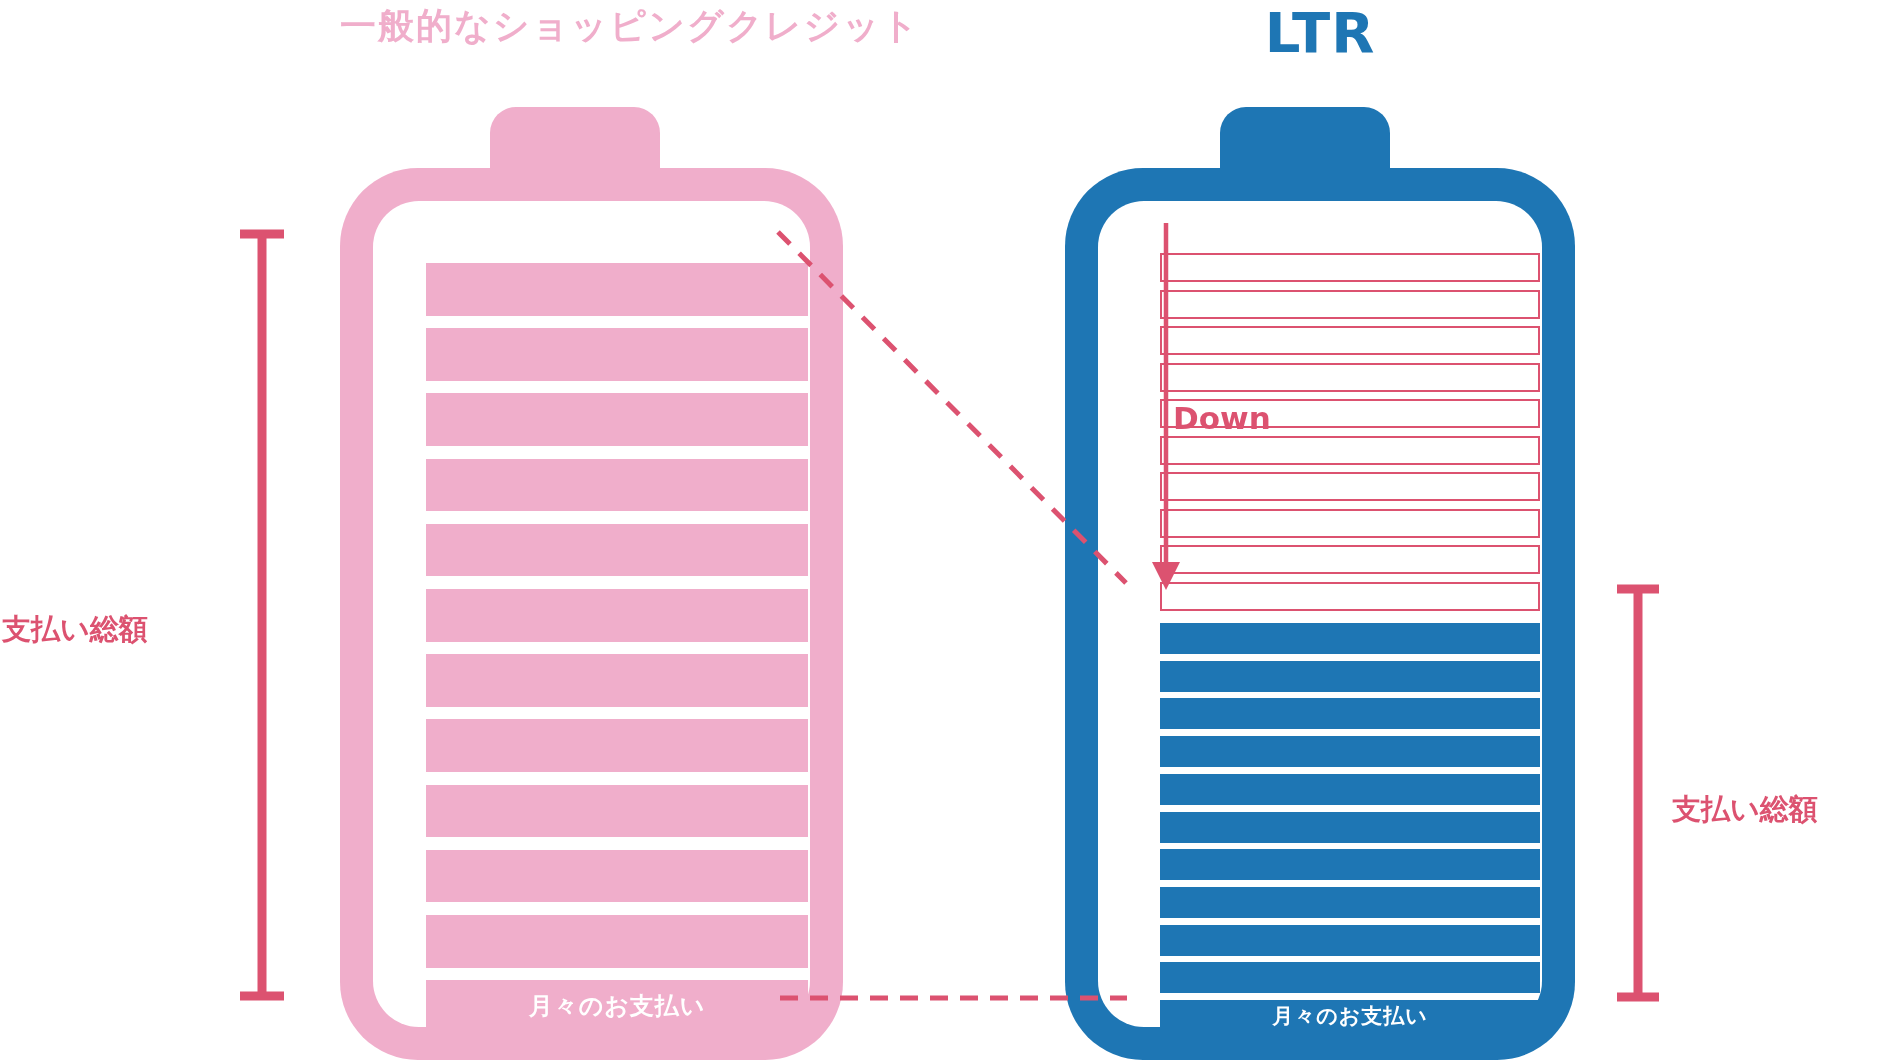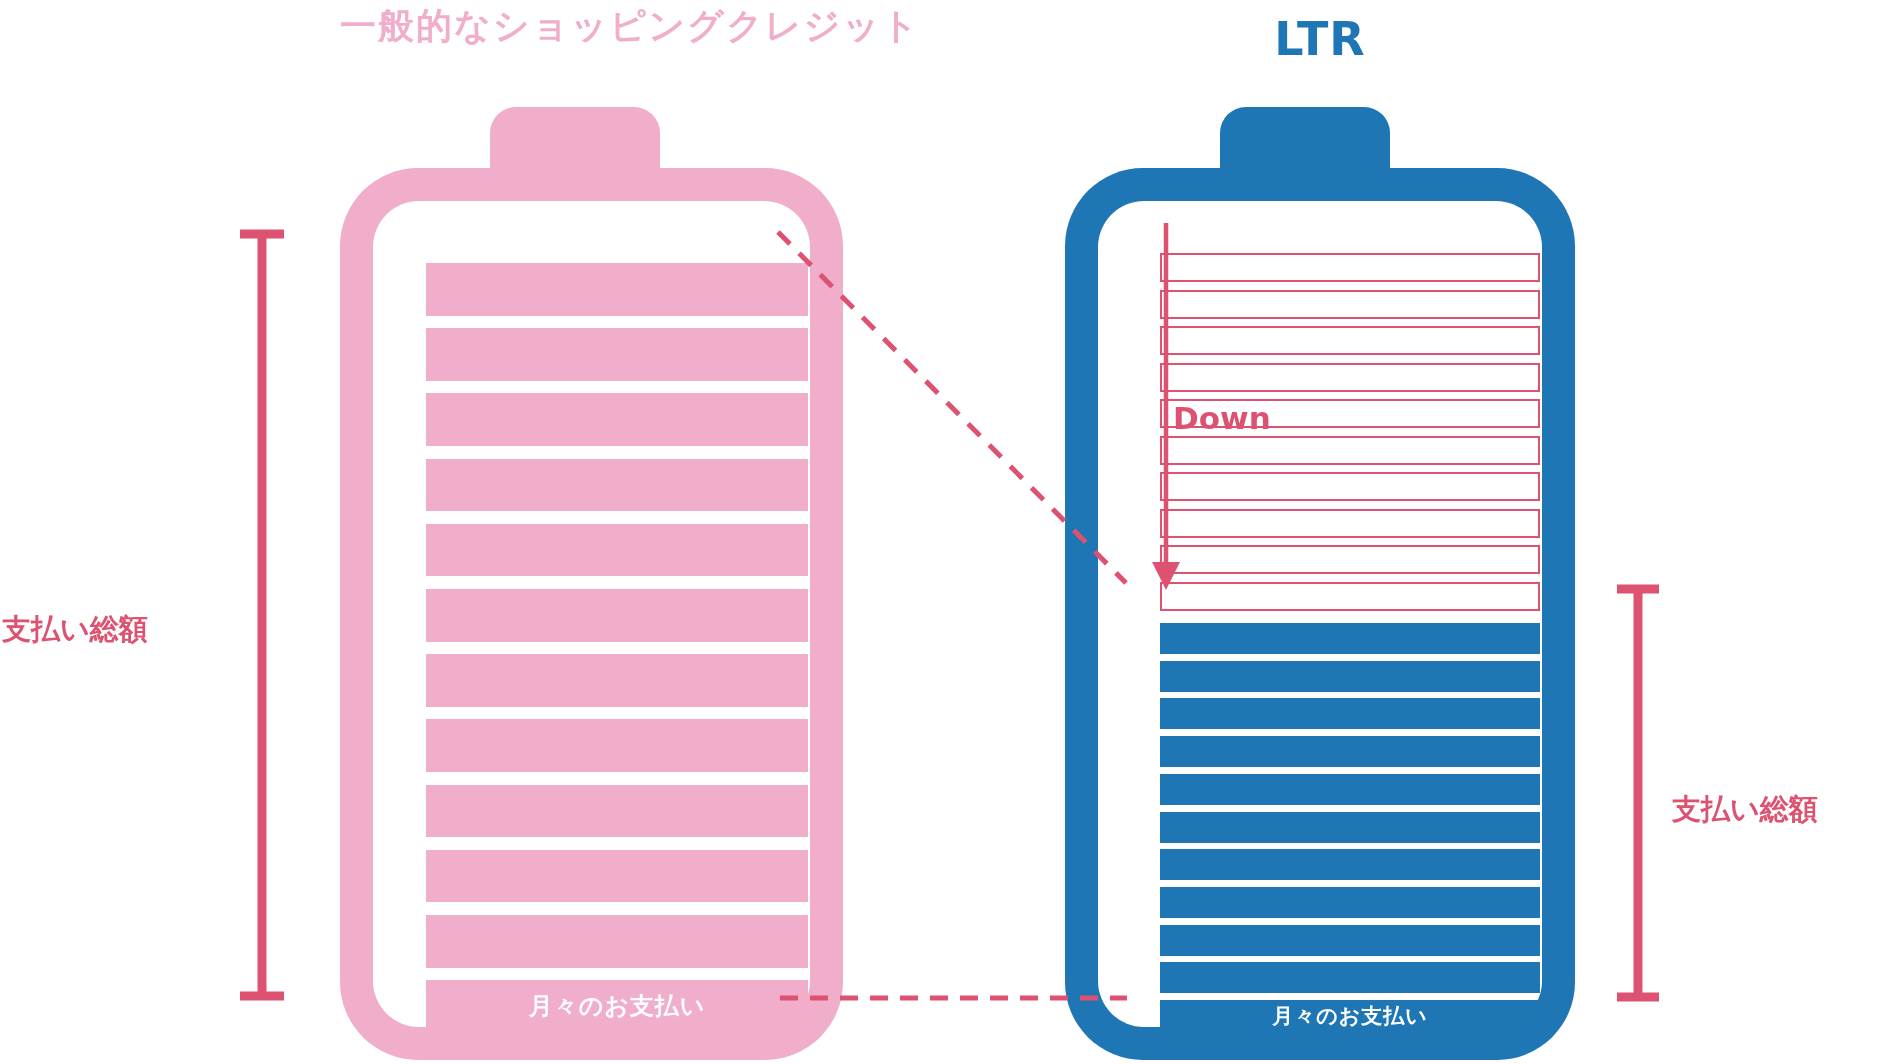--- a/index.html
+++ b/index.html
@@ -1,21 +1,21 @@
 <!DOCTYPE html>
 <html style="--pink: #F0AECB; --blue: #1E76B4; --red: #DC5270;"><head>
 <meta charset="utf-8">
 <style>
   html,body{margin:0;padding:0;background:#fff;}
   body{font-family:"DejaVu Sans",sans-serif;}
   #stage{position:relative;width:1887px;height:1064px;background:#fff;overflow:hidden;}
 
   .title{position:absolute;font-weight:bold;text-align:center;white-space:nowrap;}
   #left-title{left:340px;top:2px;width:503px;font-size:36px;letter-spacing:2px;color:var(--pink);}
-  #right-title{left:1065px;top:12px;width:510px;font-size:46px;letter-spacing:1px;color:var(--blue);}
+  #right-title{left:1065px;top:0px;width:510px;font-size:56px;letter-spacing:1px;color:var(--blue);}
 
   .bracket-label{position:absolute;font-weight:bold;font-size:29px;color:var(--red);white-space:nowrap;}
   #left-bracket-label{left:2px;top:610px;}
   #right-bracket-label{left:1672px;top:790px;}
 
   .battery-terminal{position:absolute;width:170px;height:70px;border-radius:26px 26px 0 0;}
   #left-terminal{left:490px;top:107px;background:var(--pink);}
   #right-terminal{left:1220px;top:107px;background:var(--blue);}
 
   .battery-body{position:absolute;top:168px;height:892px;border-radius:78px;}

